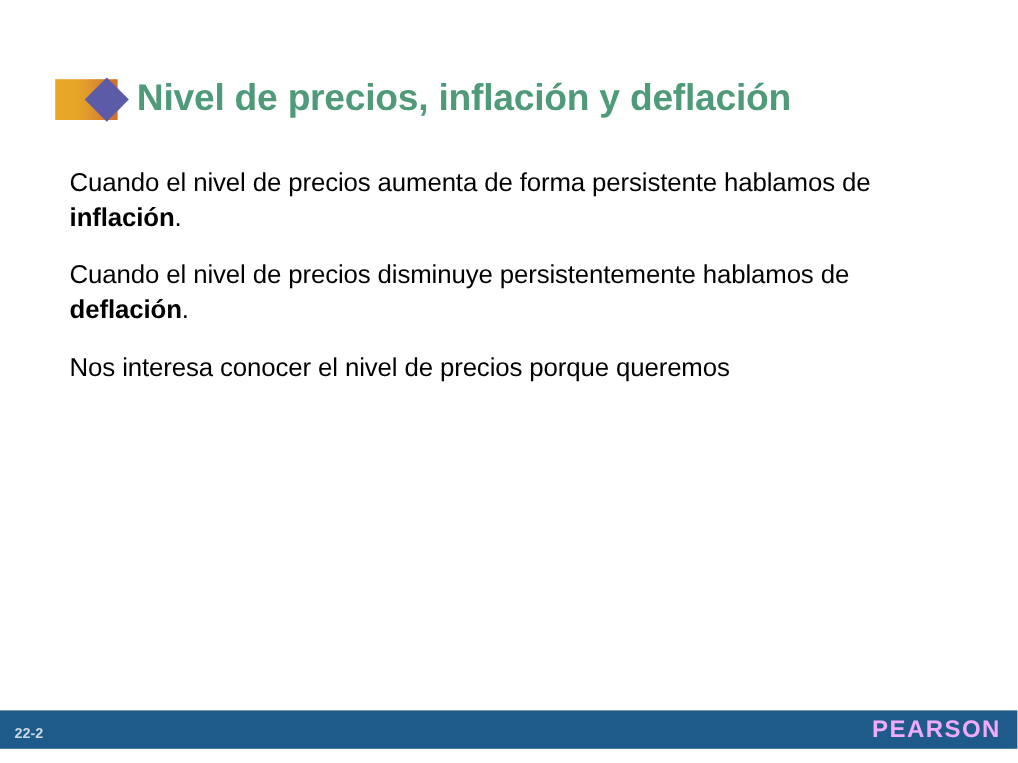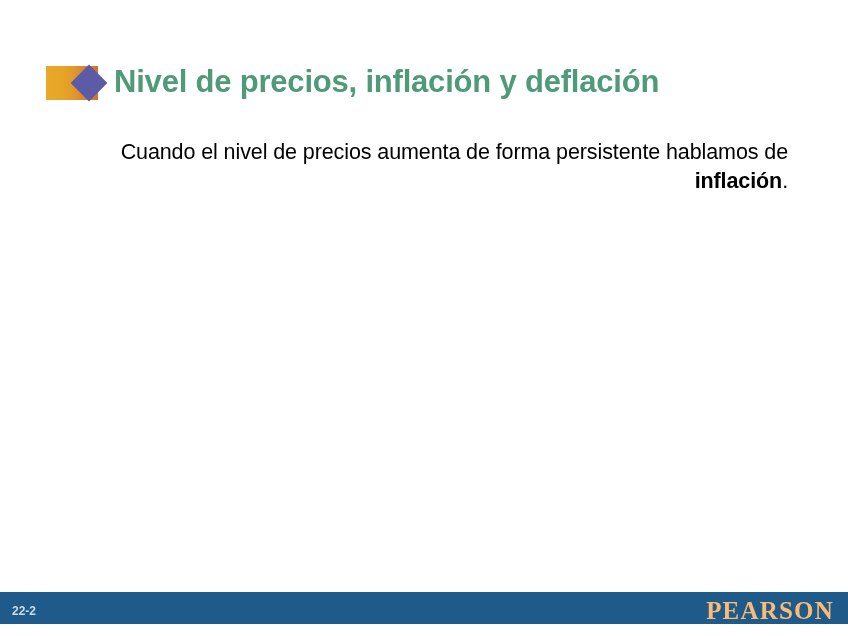--- a/index.html
+++ b/index.html
@@ -74,21 +74,20 @@
     white-space: nowrap;
     line-height: 48px;
   }
 
   
   .body {
     position: absolute;
     left: 58px;
     top: 138px;
     width: 730px;
-    text-align: right;
   }
 
   .para {
     font-size: 21.5px;
     color: #000000;
     line-height: 29px;
     margin: 0 0 19px 0;
     font-stretch: condensed;
     letter-spacing: -0.1px;
   }
@@ -122,45 +121,46 @@
     top: 12px;
     font-size: 12px;
     font-weight: bold;
     color: #cdd9e4;
     letter-spacing: 0px;
   }
   .footer-logo {
     position: absolute;
     right: 14px;
     top: 5px;
-    font-size: 25px;
+    font-size: 20px;
     font-weight: bold;
-    color: #fdba74;
+    color: #f0abfc;
     letter-spacing: 1.2px;
-    font-family: Liberation Serif, serif;
   }
 </style>
 </head>
 <body>
 
 <div class="slide">
 
   <div class="title-row">
     <div class="title-deco">
       <div class="deco-bar"></div>
       <div class="deco-diamond"></div>
     </div>
     <div class="title-text">Nivel de precios, inflación y deflación</div>
   </div>
 
   <div class="body">
 
     <p class="para"><span>Cuando el nivel de precios aumenta de forma persistente hablamos de </span><b>inflación</b><span>.</span></p>
 
+    <p class="para"><span>Cuando el nivel de precios disminuye persistentemente hablamos de </span><b>deflación</b><span>.</span></p>
 
+    <p class="para"><span>Nos interesa conocer el nivel de precios porque queremos</span></p>
 
 
 
   </div>
 
   <div class="footer">
     <div class="footer-num">22-2</div>
     <div class="footer-logo">PEARSON</div>
   </div>
 

